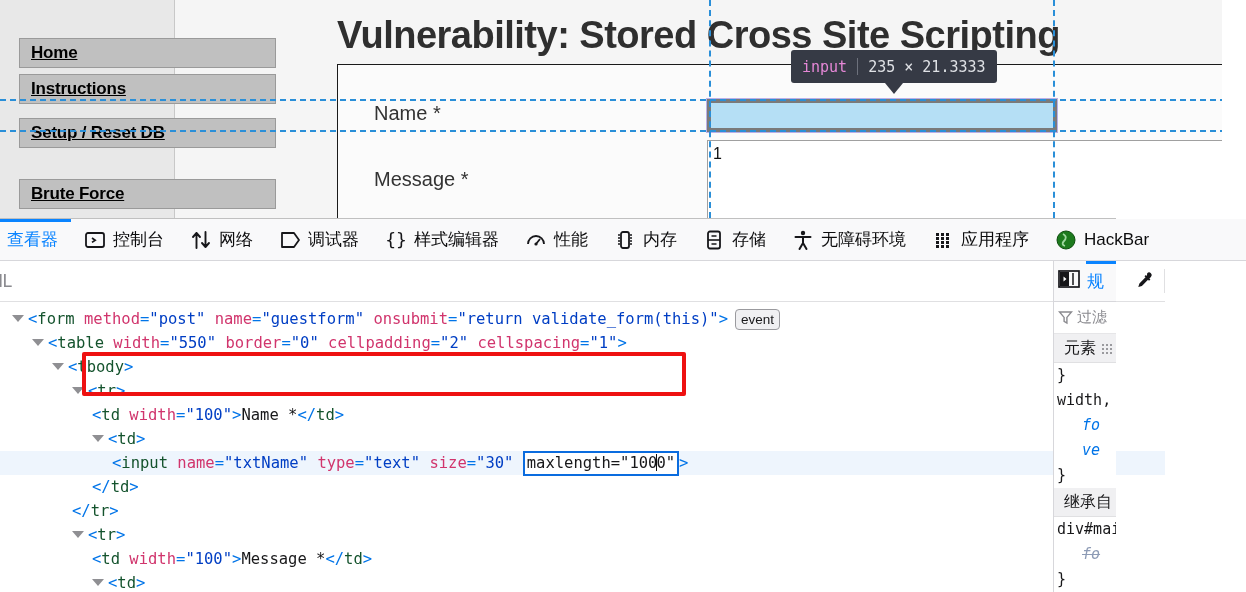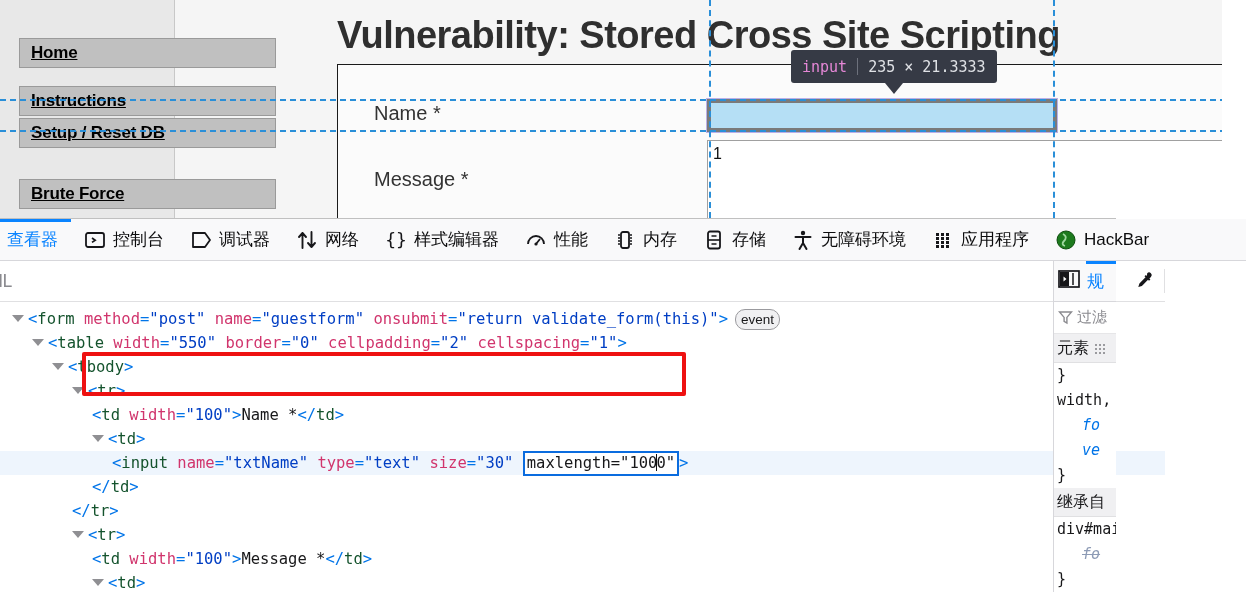--- a/index.html
+++ b/index.html
@@ -27,21 +27,21 @@
   
   .nav-btn {
     position:absolute; left:19px; width:257px; height:30px;
     background:#c0c0c0; border:1px solid #9a9a9a;
     font-size:17px; font-weight:bold; color:#000;
     display:flex; align-items:center; padding-left:11px;
     letter-spacing:-0.2px;
   }
   .nav-btn span { text-decoration:underline; }
   .nav-1 { top:38px; }
-  .nav-2 { top:86px; }
+  .nav-2 { top:74px; }
   .nav-3 { top:118px; }
   .nav-4 { top:179px; }
 
   
   #page-title {
     position:absolute; left:337px; top:14px;
     font-size:38px; font-weight:bold; color:#2f2f2f;
     white-space:nowrap; letter-spacing:-0.5px;
   }
 
@@ -160,21 +160,21 @@
     border-left:6px solid transparent; border-right:6px solid transparent;
     border-top:7px solid #8f8f93; margin-right:4px; margin-bottom:2px;
   }
   .ind { display:inline-block; }
   .tag  { color:#14532d; }
   .attr { color:#d1356d; }
   .val  { color:#003ec4; }
   .txt  { color:#18181a; }
   .punct{ color:#0074e8; }
   .badge-event {
-    display:inline-block; border:1px solid #9a9a9e; border-radius:10px;
+    display:inline-block; border:1px solid #9a9a9e; border-radius:4px;
     background:#f0f0f2; color:#18181a; font-size:13.5px;
     padding:0 5px; line-height:19px; vertical-align:middle;
     font-family:"Liberation Sans",sans-serif; margin-left:7px;
   }
   .attr-edit {
     display:inline-block; border:2px solid #0a6cdf; background:#ffffff;
     padding:0 2px; position:relative; line-height:21px;
   }
   .caret {
     display:inline-block; width:1px; height:17px; background:#111;
@@ -220,21 +220,21 @@
     display:flex; align-items:center; gap:4px; padding-left:4px;
     font-size:15px; color:#8a8a8f; white-space:nowrap;
   }
   #css-rules {
     font-family:"DejaVu Sans Mono","Liberation Mono",monospace;
     font-size:15px; line-height:25px; color:#18181a; white-space:nowrap;
   }
   .css-head {
     background:#f0f0f2; border-bottom:1px solid #e0e0e2;
     font-family:"Liberation Sans",sans-serif; font-size:16px;
-    padding-left:3px; line-height:28px; display:flex;
+    padding-left:10px; line-height:28px; display:flex;
     align-items:center; gap:5px;
   }
   .css-row { padding-left:3px; }
   .css-sel { color:#18181a; }
   .css-prop { color:#0074e8; padding-left:28px;font-style:italic; }
   .css-prop.struck { text-decoration:line-through; color:#8d9bb5; }
   .css-close { color:#18181a; padding-left:3px; }
   .dots {
     display:inline-block; width:11px; height:11px;
     background-image:
@@ -297,32 +297,32 @@
           <svg class="tabicon" viewBox="0 0 22 22">
             <rect x="2" y="4" width="18" height="14" rx="2" fill="none" stroke="#17171a" stroke-width="1.8"></rect>
             <path d="M8 9l3.2 2.2L8 13.4" stroke="#17171a" stroke-width="1.7" fill="none"></path>
           </svg>
         </span>
         <span>控制台</span>
       </div>
       <div class="dt-tab">
         <span style="display: flex;">
           <svg class="tabicon" viewBox="0 0 22 22">
+            <path d="M6.5 19V4M6.5 4L3 8M6.5 4L10 8M15.5 3v15M15.5 18L12 14M15.5 18L19 14" stroke="#17171a" stroke-width="1.9" fill="none" stroke-linecap="round"></path>
+          </svg>
+        </span>
+        <span>网络</span>
+      </div>
+      <div class="dt-tab">
+        <span style="display: flex;">
+          <svg class="tabicon" viewBox="0 0 22 22">
             <path d="M3 4h12l5 7-5 7H3z" fill="none" stroke="#17171a" stroke-width="1.8" stroke-linejoin="round"></path>
           </svg>
         </span>
         <span>调试器</span>
-      </div>
-      <div class="dt-tab">
-        <span style="display: flex;">
-          <svg class="tabicon" viewBox="0 0 22 22">
-            <path d="M6.5 19V4M6.5 4L3 8M6.5 4L10 8M15.5 3v15M15.5 18L12 14M15.5 18L19 14" stroke="#17171a" stroke-width="1.9" fill="none" stroke-linecap="round"></path>
-          </svg>
-        </span>
-        <span>网络</span>
       </div>
       <div class="dt-tab">
         <span style="display: flex;">
           <svg class="tabicon" viewBox="0 0 22 22">
             <text x="11" y="17" font-size="18" font-family="monospace" text-anchor="middle" fill="#17171a">{}</text>
           </svg>
         </span>
         <span>样式编辑器</span>
       </div>
       <div class="dt-tab">

